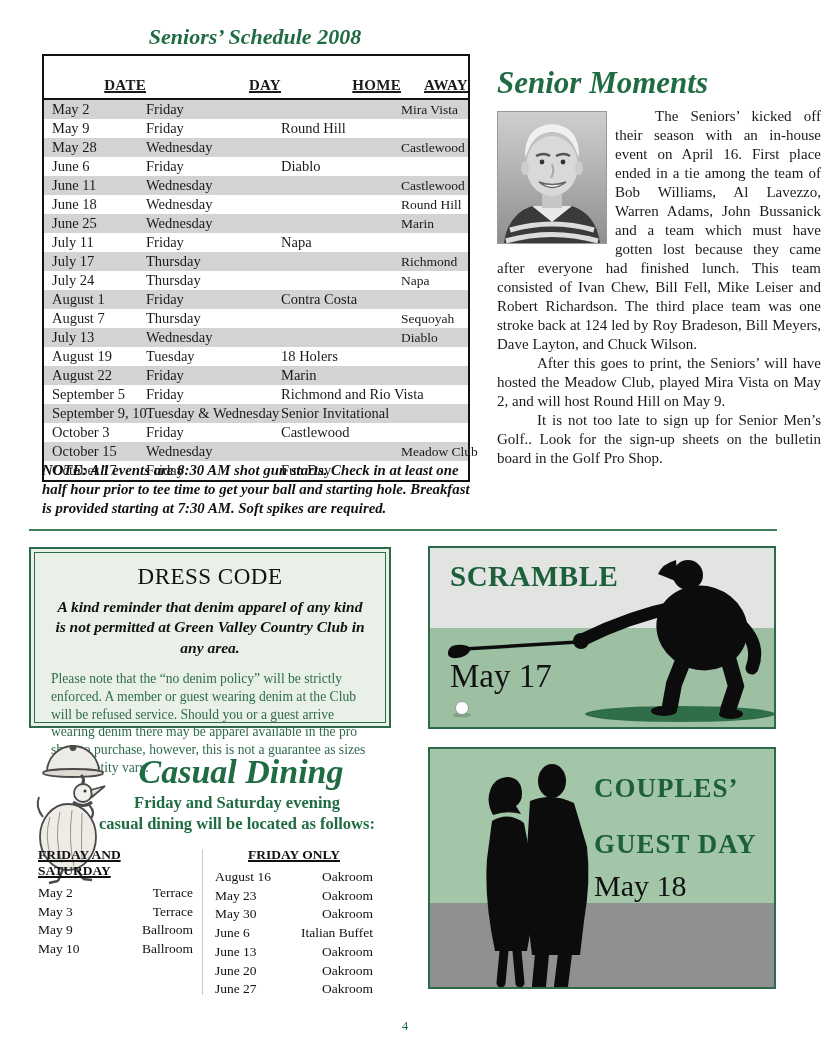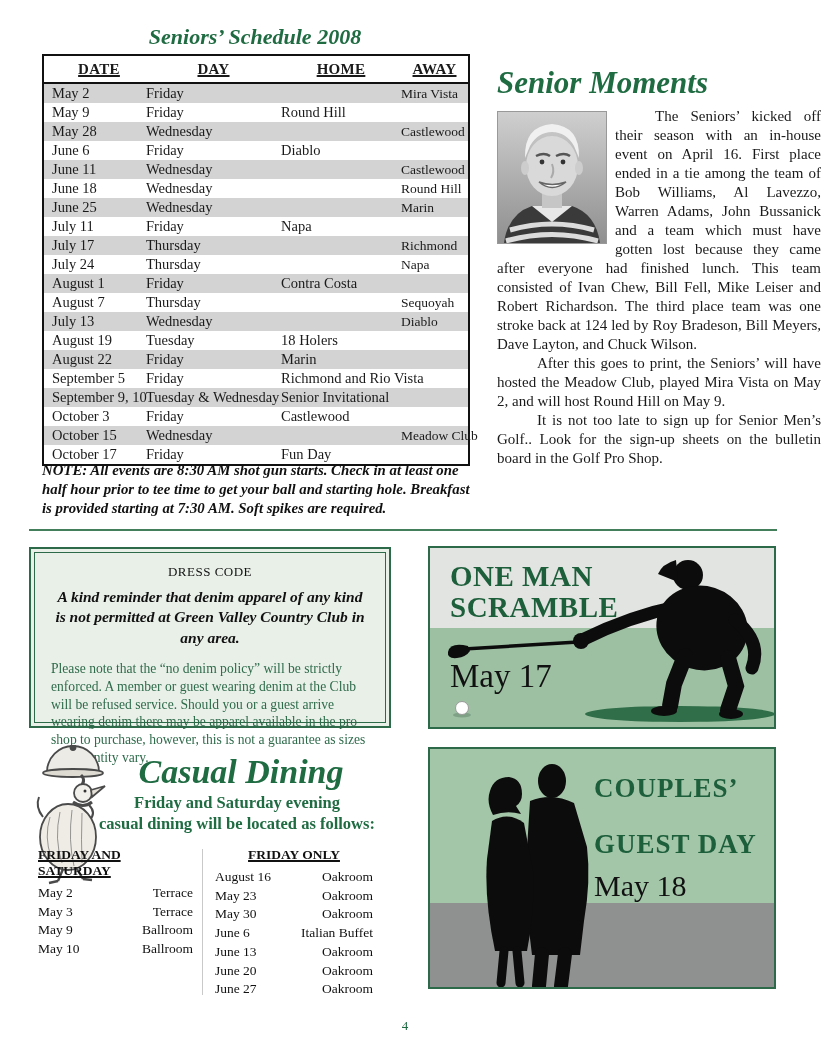--- a/index.html
+++ b/index.html
@@ -3,42 +3,42 @@
 <meta charset="utf-8">
 <style>
   * { margin:0; padding:0; box-sizing:border-box; }
   body { background:#ffffff; font-family:"Liberation Serif", serif; color:#1a1a1a; }
   .page { position:relative; width:832px; height:1053px; background:#fff; overflow:hidden; }
 
   
   .schedule { position:absolute; left:42px; top:24px; width:426px; }
   .schedule-title { font-weight:bold; font-style:italic; font-size:22px; color:#1f6b42; text-align:center; margin-bottom:4px; }
   table.sched { border-collapse:collapse; table-layout:fixed; width:426px; border:2px solid #111; background:#fff; }
-  table.sched th { font-size:15px; font-weight:bold; text-align:center; padding:5px 0 4px 0; text-decoration:underline; text-decoration-thickness:2px; letter-spacing:.3px; }
+  table.sched th { font-size:15px; font-weight:bold; text-align:right; padding:21px 0 4px 0; text-decoration:underline; text-decoration-thickness:2px; letter-spacing:.3px; }
   table.sched thead tr { border-bottom:2px solid #111; }
   table.sched td { font-size:14.5px; padding:0; height:19px; white-space:nowrap; overflow:visible; line-height:19px; }
   table.sched th:first-child, table.sched td:first-child { padding-left:8px; }
   table.sched td:last-child { font-size:13.5px; }
   table.sched tbody tr:nth-child(odd) { background:#d3d3d3; }
 
   .note { position:absolute; left:42px; top:461px; width:432px; font-weight:bold; font-style:italic; font-size:14.8px; line-height:1.28; color:#111; }
 
   
   .senior { position:absolute; left:497px; top:22px; width:324px;margin-top:45px; }
   .senior-title { font-weight:bold; font-style:italic; font-size:31px; color:#1f6b42; margin:0 0 7px 0; line-height:1.05; }
   .photo { float:left; width:110px; height:133px; margin:4px 8px 2px 0; border:1px solid #999; background:#b9b9b9; }
   .senior p { font-size:15px; line-height:1.27; text-align:justify; text-indent:40px; margin:0; }
 
   
   .divider { position:absolute; left:29px; top:529px; width:748px; height:2px; background:#447f5c; }
 
   
   .dress { position:absolute; left:29px; top:547px; width:362px; height:181px; border:2px solid #2d6a4a; background:#e9f0e8; padding:3px; }
   .dress-inner { border:1px solid #2d6a4a; width:100%; height:100%; padding:11px 16px 8px; text-align:center; }
-  .dc-title { font-size:13px; letter-spacing:.5px; margin-bottom:7px; color:#111; font-weight:normal; }
+  .dc-title { font-size:23px; letter-spacing:.5px; margin-bottom:7px; color:#111; font-weight:normal; }
   .dc-reminder { font-weight:bold; font-style:italic; font-size:15.5px; line-height:1.32; margin-bottom:12px; color:#111; }
   .dc-policy { color:#2f6b4b; font-size:13.6px; line-height:1.3; text-align:left; }
 
   
   .scramble { position:absolute; left:428px; top:546px; width:348px; height:183px; border:2px solid #2d6a4a; background:#9dc0a3; }
   .scramble .top-band { position:absolute; top:0; left:0; right:0; height:80px; background:#e1e4e0; }
   .banner-svg { position:absolute; left:0; top:0; }
   .oms-title { position:absolute; left:20px; top:13px; font-weight:bold; font-size:29px; line-height:1.07; color:#1d5f3b; letter-spacing:.5px; }
   .oms-date { position:absolute; left:20px; top:110px; font-size:33px; color:#111; }
 
@@ -302,21 +302,20 @@
       <path d="M255,108 L244,136 L240,158" stroke="#0c0c0c" stroke-width="16" stroke-linecap="round" fill="none"></path>
       <path d="M298,110 L306,138 L298,162" stroke="#0c0c0c" stroke-width="16" stroke-linecap="round" fill="none"></path>
       <ellipse cx="234" cy="163" rx="13" ry="5" fill="#0c0c0c"></ellipse>
       <ellipse cx="301" cy="166" rx="12" ry="5" fill="#0c0c0c"></ellipse>
       <g>
         <ellipse cx="32" cy="167" rx="9" ry="2.5" fill="#7fa287"></ellipse>
         <circle cx="32" cy="160" r="6.5" fill="#ffffff" stroke="#9a9a9a" stroke-width="1"></circle>
       </g>
     </svg>
     <div class="oms-title">
-      <div>ONE MAN</div>
       <div>SCRAMBLE</div>
     </div>
     <div class="oms-date">May 17</div>
   </div>
 
   <div class="dining">
     <svg class="bird" width="108" height="140" viewBox="0 0 108 140" xmlns="http://www.w3.org/2000/svg">
       <g stroke="#4a4a4a" fill="none" stroke-width="1.8">
         <path d="M22,27 A26 26 0 0 1 74,27 Z" fill="#ecebe6"></path>
         <ellipse cx="48" cy="28" rx="30" ry="4" fill="#dedbd3"></ellipse>

